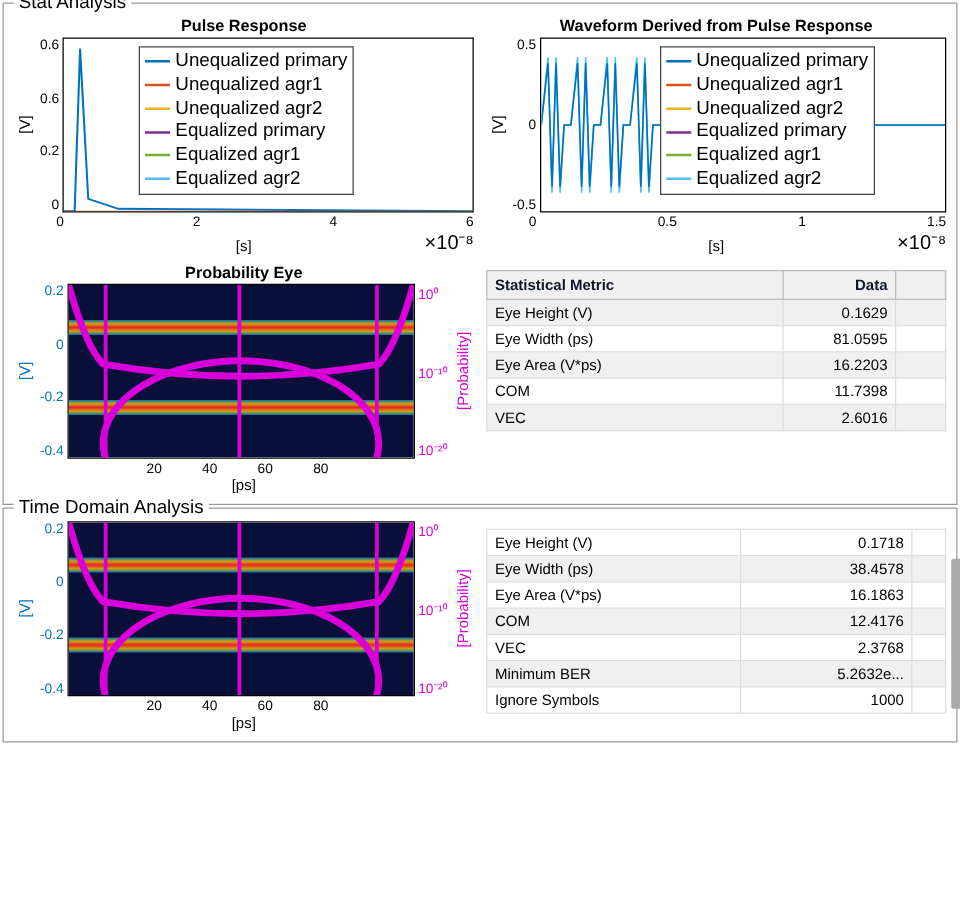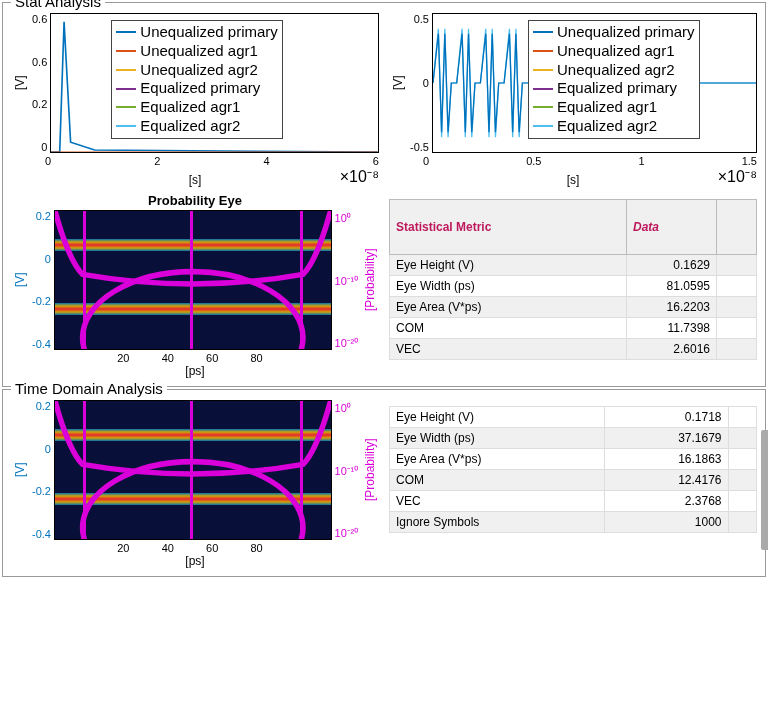--- a/index.html
+++ b/index.html
@@ -102,26 +102,26 @@
   }
   table.metric {
     border-collapse: collapse;
     width: 100%;
     font-size: 12px;
     border: 1px solid #bbb;
   }
   table.metric th {
     background: #f0f0f0;
     border: 1px solid #bbb;
-    color: #be185d;
+    color: #0f172a;
     font-weight: bold;
-    padding: 20px 6px;
+    padding: 4px 6px;
     text-align: left;
   }
-  table.metric th.data { text-align: left; font-style: italic; }
+  table.metric th.data { text-align: right; }
   table.metric td {
     border: 1px solid #ddd;
     padding: 3px 6px;
   }
   table.metric tr:nth-child(even) td { background: #f0f0f0; }
   table.metric td.num { text-align: right; }
   .eye-bg {
     position: absolute;
     inset: 0;
     background: #08103a;
@@ -157,20 +157,21 @@
 </style>
 </head>
 <body>
 
 <div class="section">
   <div class="section-title">Stat Analysis</div>
 
   <div class="row">
 
     <div class="panel" style="width:50%">
+      <div class="chart-title">Pulse Response</div>
       <div class="axes-wrap" style="height:140px">
         <div class="ylabel">[V]</div>
         <div class="yaxis">
           <span>0.6</span>
           <span>0.6</span>
           <span>0.2</span>
           <span>0</span>
         </div>
         <div class="plot">
           <svg viewBox="0 0 300 140" preserveAspectRatio="none" style="width:100%;height:100%">
@@ -212,20 +213,21 @@
           <span>2</span>
           <span>4</span>
           <span>6</span>
         </div>
       </div>
       <div class="xmult">×10⁻⁸</div>
       <div class="xlabel" style="margin-top:-14px">[s]</div>
     </div>
 
     <div class="panel" style="width:50%">
+      <div class="chart-title">Waveform Derived from Pulse Response</div>
       <div class="axes-wrap" style="height:140px">
         <div class="ylabel">[V]</div>
         <div class="yaxis">
           <span>0.5</span>
           <span>0</span>
           <span>-0.5</span>
         </div>
         <div class="plot">
           <svg viewBox="0 0 300 140" preserveAspectRatio="none" style="width:100%;height:100%">
             <g stroke="#4dbeee" stroke-width="1.2" fill="none">
@@ -411,36 +413,41 @@
     <div class="panel" style="width:50%;padding-top:6px;position:relative">
       <table class="metric">
         <tbody>
         <tr>
               <td>Eye Height (V)</td>
               <td class="num">0.1718</td>
               <td></td>
             </tr>
         <tr>
               <td>Eye Width (ps)</td>
-              <td class="num">37.1679</td>
+              <td class="num">38.4578</td>
               <td></td>
             </tr>
         <tr>
               <td>Eye Area (V*ps)</td>
               <td class="num">16.1863</td>
               <td></td>
             </tr>
         <tr>
               <td>COM</td>
               <td class="num">12.4176</td>
               <td></td>
             </tr>
         <tr>
               <td>VEC</td>
               <td class="num">2.3768</td>
+              <td></td>
+            </tr>
+        <tr>
+              <td>Minimum BER</td>
+              <td class="num">5.2632e...</td>
               <td></td>
             </tr>
         <tr>
               <td>Ignore Symbols</td>
               <td class="num">1000</td>
               <td></td>
             </tr>
       </tbody>
         </table>
     </div>

